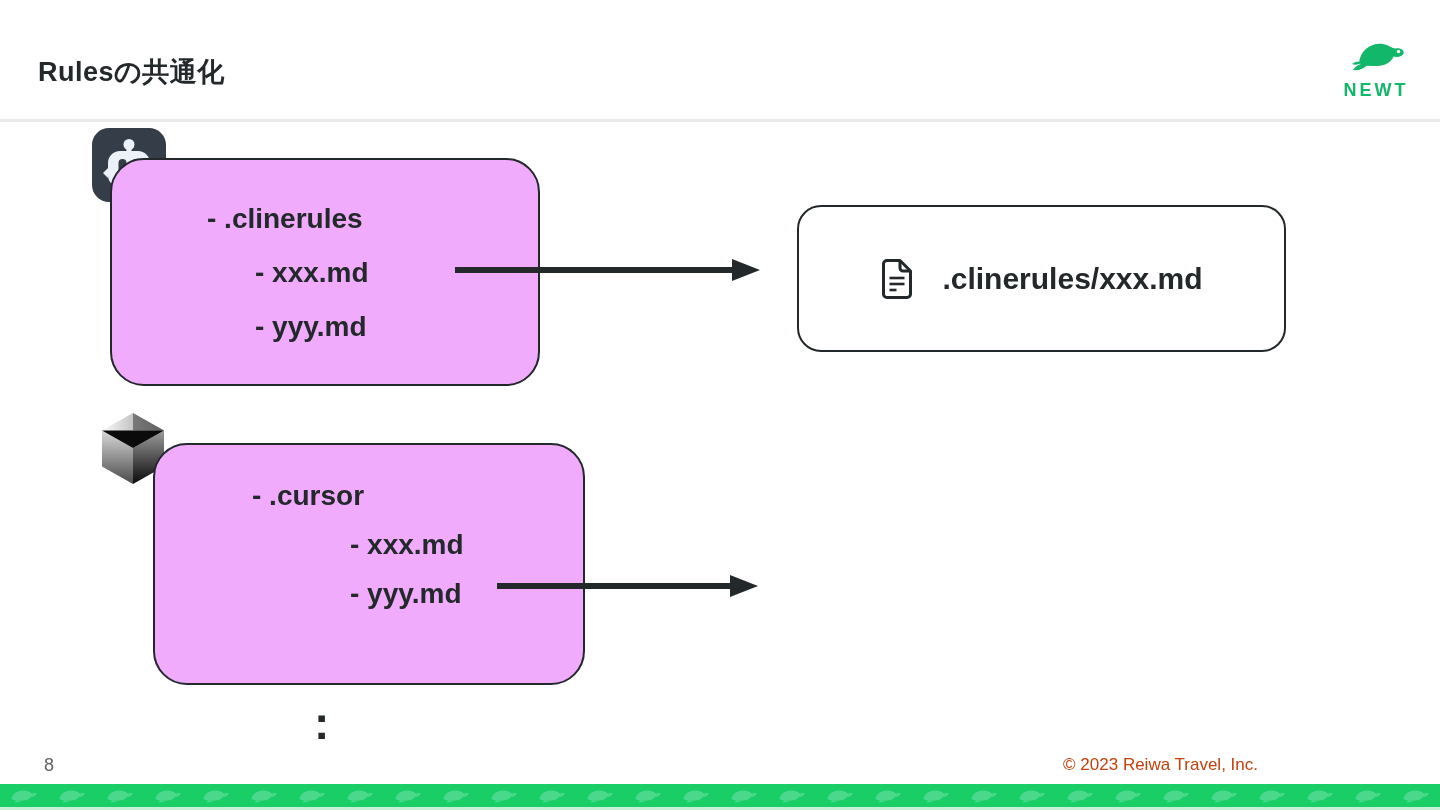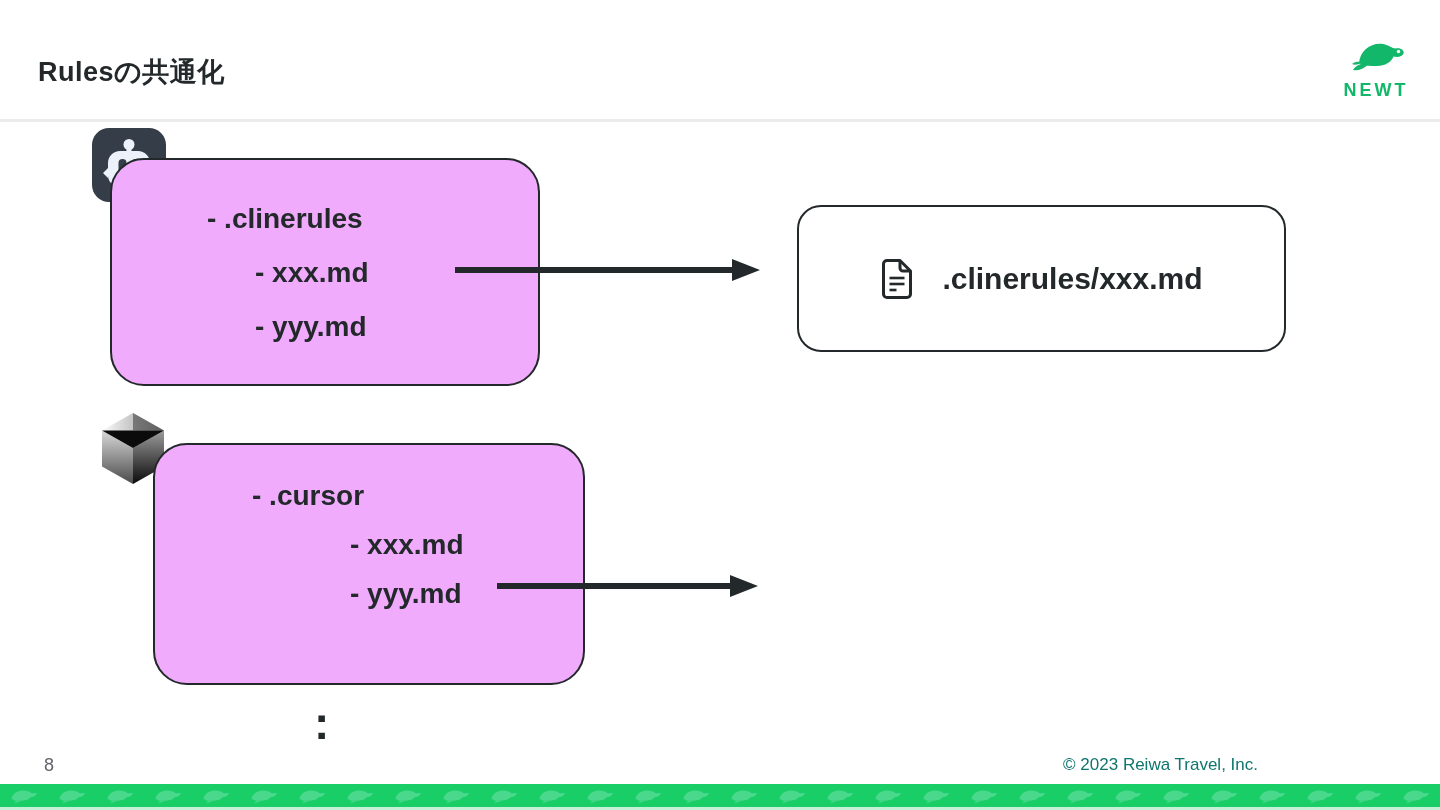--- a/index.html
+++ b/index.html
@@ -118,21 +118,21 @@
     left: 44px;
     top: 755px;
     font-size: 18px;
     color: #5f6368;
   }
   .footer-meta-copyright {
     position: absolute;
     right: 182px;
     top: 755px;
     font-size: 17px;
-    color: #0f766e;
+    color: #c2410c;
   }
   .footer-strip {
     position: absolute;
     left: 0; right: 0;
     top: 784px;
     height: 23px;
     background: #19ce66;
     display: flex;
     align-items: center;
     overflow: hidden;

